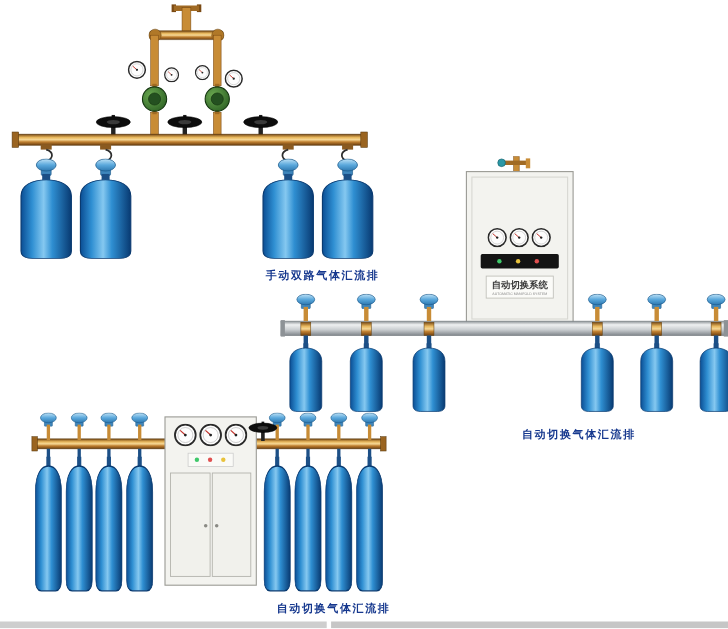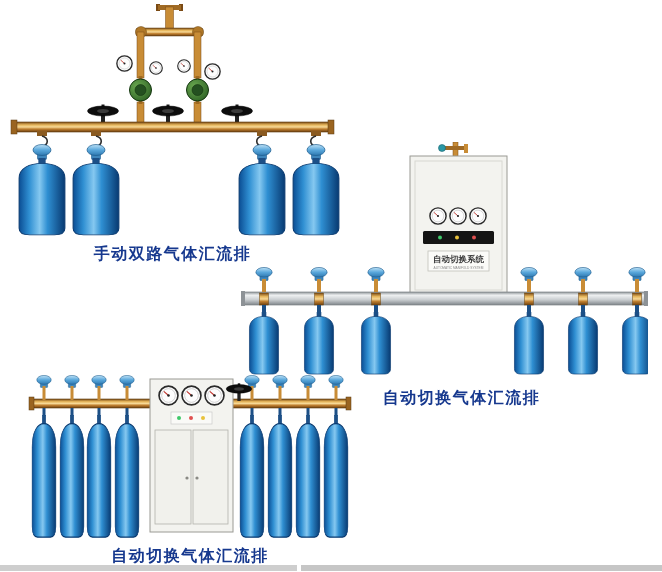--- a/index.html
+++ b/index.html
@@ -4,23 +4,23 @@
 <style>
   * { margin:0; padding:0; box-sizing:border-box; }
   html,body { background:#ffffff; }
   body { font-family:"Liberation Sans", sans-serif; }
   .stage { position:relative; width:662px; height:572px; background:#ffffff; overflow:hidden; }
   .figure { position:absolute; }
   .caption {
     position:absolute;
     color:#16388e;
     font-weight:bold;
-    font-size:16px;
+    font-size:10px;
     letter-spacing:1.5px;
-    text-align:center;
+    text-align:right;
     white-space:nowrap;
   }
   svg { display:block; }
   .edge-bar { position:absolute; background:#cccccc; }
 </style>
 </head>
 <body>
 
 <div class="stage">
 
@@ -141,21 +141,21 @@
       <g>
         <rect x="311" y="131" width="10" height="5" fill="#8a5a20"></rect>
         <path d="M316,136 C309,138 309,144 316,147" fill="none" stroke="#2e2e2e" stroke-width="1.6"></path>
         <use href="#valvecap" x="306" y="144" width="20" height="16"></use>
         <use href="#cyl" x="290" y="158" width="52" height="78"></use>
       </g>
     </svg>
     <div class="caption" style="left:0; right:0; top:244px;">手动双路气体汇流排</div>
   </div>
 
-  <div class="figure" style="left:241px; top:142px; width:407px; height:266px;">
+  <div class="figure" style="left:255px; top:142px; width:407px; height:266px;">
     <svg width="407" height="240" viewBox="0 0 407 240">
 
       <g>
         <rect x="212" y="0" width="5" height="16" fill="#c88c36" stroke="#7a4a14" stroke-width="0.5"></rect>
         <rect x="203" y="4" width="22" height="4" fill="#a06a24"></rect>
         <rect x="223" y="2" width="4" height="9" fill="#c88c36"></rect>
         <circle cx="201" cy="6" r="3.5" fill="#2b98a6" stroke="#17646e" stroke-width="0.6"></circle>
       </g>
 
       <g>

